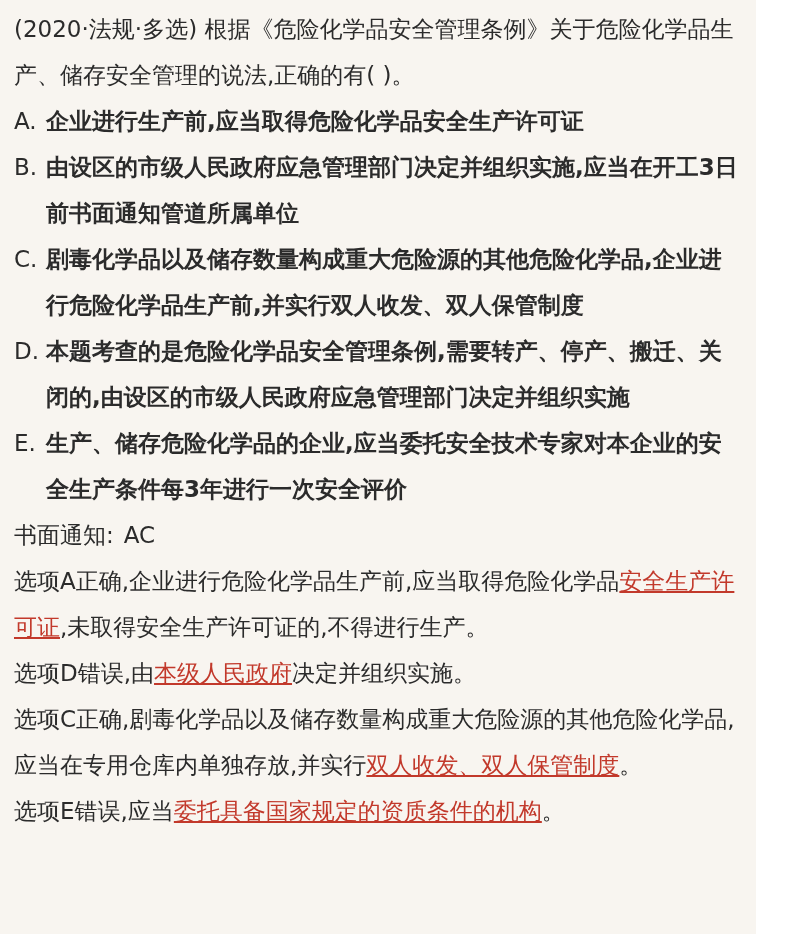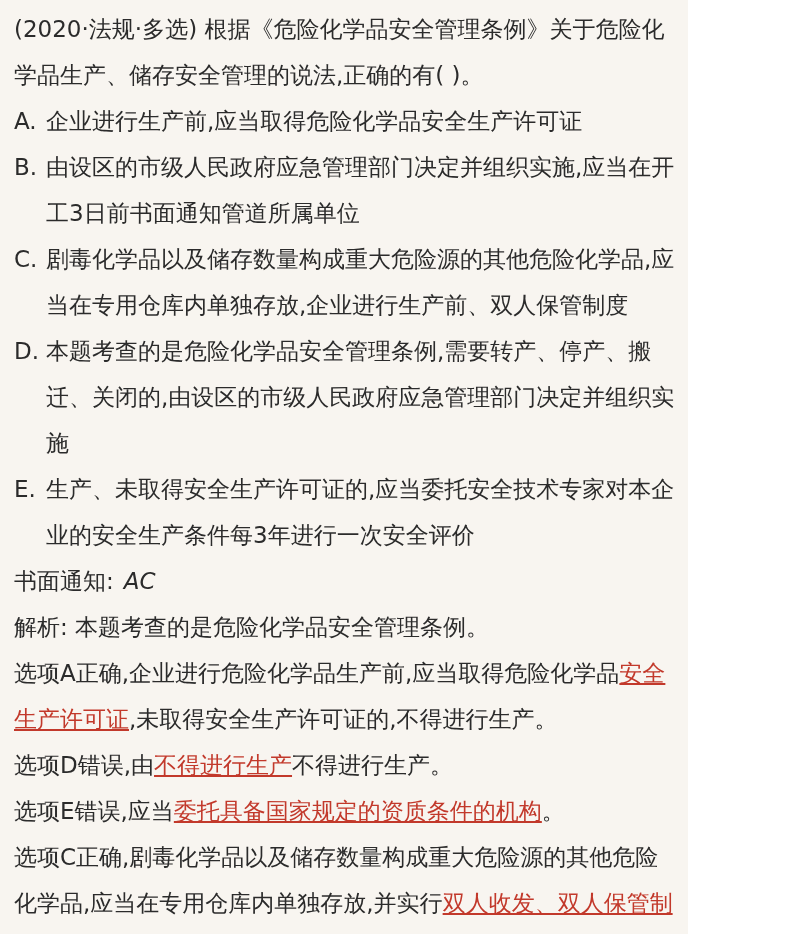--- a/index.html
+++ b/index.html
@@ -1,82 +1,81 @@
 <!DOCTYPE html>
 <html><head>
 <meta charset="utf-8">
 <style>
   html, body { margin: 0; padding: 0; }
   .page {
-    width: 688px;
+    width: 756px;
     height: 934px;
     box-sizing: border-box;
     background: #f8f5f0;
     color: #2b2b2b;
     font-family: "DejaVu Sans", sans-serif;
     font-size: 23px;
     line-height: 46px;
     padding: 6px 12px 0 14px;
     overflow: hidden;
   }
   p { margin: 0; padding: 0; }
   .option { display: flex; }
   .option-label { flex: 0 0 32px; }
-  .option-text { flex: 1 1 auto; }
+  .option-text { flex: 1 1 auto; font-weight: bold; }
   .red { color: #c2392b; text-decoration: underline; }
-  .answer-value { margin-left: 10px; font-style: italic; }
+  .answer-value { margin-left: 10px; }
 </style>
 </head>
 <body>
 
 <div class="page">
 
   <p class="stem">(2020·法规·多选) 根据《危险化学品安全管理条例》关于危险化学品生产、储存安全管理的说法,正确的有( )。</p>
 
   <div class="option">
     <span class="option-label">A.</span>
     <span class="option-text">企业进行生产前,应当取得危险化学品安全生产许可证</span>
   </div>
 
   <div class="option">
     <span class="option-label">B.</span>
     <span class="option-text">由设区的市级人民政府应急管理部门决定并组织实施,应当在开工3日前书面通知管道所属单位</span>
   </div>
 
   <div class="option">
     <span class="option-label">C.</span>
-    <span class="option-text">剧毒化学品以及储存数量构成重大危险源的其他危险化学品,应当在专用仓库内单独存放,企业进行生产前、双人保管制度</span>
+    <span class="option-text">剧毒化学品以及储存数量构成重大危险源的其他危险化学品,企业进行危险化学品生产前,并实行双人收发、双人保管制度</span>
   </div>
 
   <div class="option">
     <span class="option-label">D.</span>
     <span class="option-text">本题考查的是危险化学品安全管理条例,需要转产、停产、搬迁、关闭的,由设区的市级人民政府应急管理部门决定并组织实施</span>
   </div>
 
   <div class="option">
     <span class="option-label">E.</span>
-    <span class="option-text">生产、未取得安全生产许可证的,应当委托安全技术专家对本企业的安全生产条件每3年进行一次安全评价</span>
+    <span class="option-text">生产、储存危险化学品的企业,应当委托安全技术专家对本企业的安全生产条件每3年进行一次安全评价</span>
   </div>
 
   <p class="answer-line">
     <span>书面通知:</span><span class="answer-value">AC</span>
   </p>
 
-  <p class="analysis-intro">解析: 本题考查的是危险化学品安全管理条例。</p>
 
   <p class="analysis-item">
     <span>选项A正确,企业进行危险化学品生产前,应当取得危险化学品</span><span class="red">安全生产许可证</span><span>,未取得安全生产许可证的,不得进行生产。</span>
   </p>
 
 
   <p class="analysis-item">
-    <span>选项D错误,由</span><span class="red">不得进行生产</span><span>不得进行生产。</span>
+    <span>选项D错误,由</span><span class="red">本级人民政府</span><span>决定并组织实施。</span>
+  </p>
+
+  <p class="analysis-item">
+    <span>选项C正确,剧毒化学品以及储存数量构成重大危险源的其他危险化学品,应当在专用仓库内单独存放,并实行</span><span class="red">双人收发、双人保管制度</span><span>。</span>
   </p>
 
   <p class="analysis-item">
     <span>选项E错误,应当</span><span class="red">委托具备国家规定的资质条件的机构</span><span>。</span>
   </p>
 
-  <p class="analysis-item">
-    <span>选项C正确,剧毒化学品以及储存数量构成重大危险源的其他危险化学品,应当在专用仓库内单独存放,并实行</span><span class="red">双人收发、双人保管制度</span><span>。</span>
-  </p>
-
 </div>
 
 </body></html>

